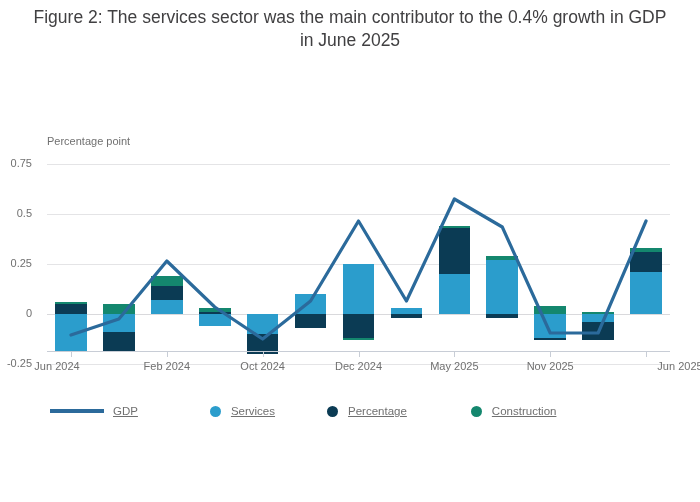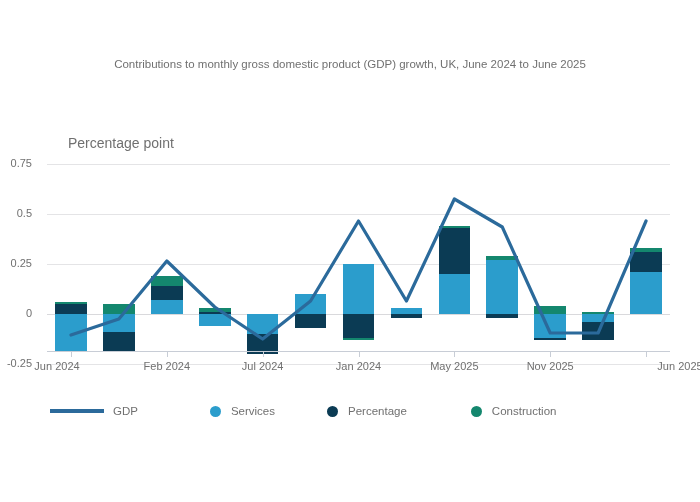--- a/index.html
+++ b/index.html
@@ -37,23 +37,23 @@
     left: 30px;
     width: 640px;
     text-align: center;
     font-size: 11.5px;
     line-height: 15px;
     color: #707070;
     font-weight: 400;
   }
   .axis-unit {
     position: absolute;
-    left: 68px;
+    left: 47px;
     top: 135px;
-    font-size: 14px;
+    font-size: 11px;
     color: #707070;
   }
   .plot {
     position: absolute;
     left: 47px;
     top: 164px;
     width: 623px;
     height: 200px;
   }
   .gridline {
@@ -129,28 +129,28 @@
     height: 3.5px;
     background: #2B6A9B;
     margin-right: 9px;
   }
   .legend-dot {
     width: 11px;
     height: 11px;
     border-radius: 50%;
     margin-right: 10px;
   }
-  .legend-label { white-space: nowrap; }
+  .legend-label { white-space: nowrap; text-decoration: underline; }
 </style>
 </head>
 <body>
 
 <div class="figure">
 
-  <div class="subtitle">Contributions to monthly gross domestic product (GDP) growth, UK, June 2024 to June 2025</div>
+  <div class="title">Figure 2: The services sector was the main contributor to the 0.4% growth in GDP in June 2025</div>
   <div class="axis-unit">Percentage point</div>
 
   <div class="plot" id="plot">
       <div class="gridline" style="top: 0px;"></div>
       <div class="ylabel" style="top: 0px;">0.75</div>
       <div class="gridline" style="top: 50px;"></div>
       <div class="ylabel" style="top: 50px;">0.5</div>
       <div class="gridline" style="top: 100px;"></div>
       <div class="ylabel" style="top: 100px;">0.25</div>
       <div class="gridline zero" style="top: 150px;"></div>
@@ -217,22 +217,22 @@
         <span class="legend-dot" style="background: rgb(20, 135, 110);"></span>
         <span class="legend-label">Construction</span>
       </div>
     </div>
 
 <div class="tick" style="left: 70.9615px;"></div>
     <div class="xlabel" style="left: 57px;">Jun 2024</div>
     <div class="tick" style="left: 166.808px;"></div>
     <div class="xlabel" style="left: 166.808px;">Feb 2024</div>
     <div class="tick" style="left: 262.654px;"></div>
-    <div class="xlabel" style="left: 262.654px;">Jul 2024</div>
+    <div class="xlabel" style="left: 262.654px;">Oct 2024</div>
     <div class="tick" style="left: 358.5px;"></div>
-    <div class="xlabel" style="left: 358.5px;">Jan 2024</div>
+    <div class="xlabel" style="left: 358.5px;">Dec 2024</div>
     <div class="tick" style="left: 454.346px;"></div>
     <div class="xlabel" style="left: 454.346px;">May 2025</div>
     <div class="tick" style="left: 550.192px;"></div>
     <div class="xlabel" style="left: 550.192px;">Nov 2025</div>
     <div class="tick" style="left: 646.038px;"></div>
     <div class="xlabel" style="left: 668px; margin-left: 12px;">Jun 2025</div>
   </div>
 
 </body></html>

